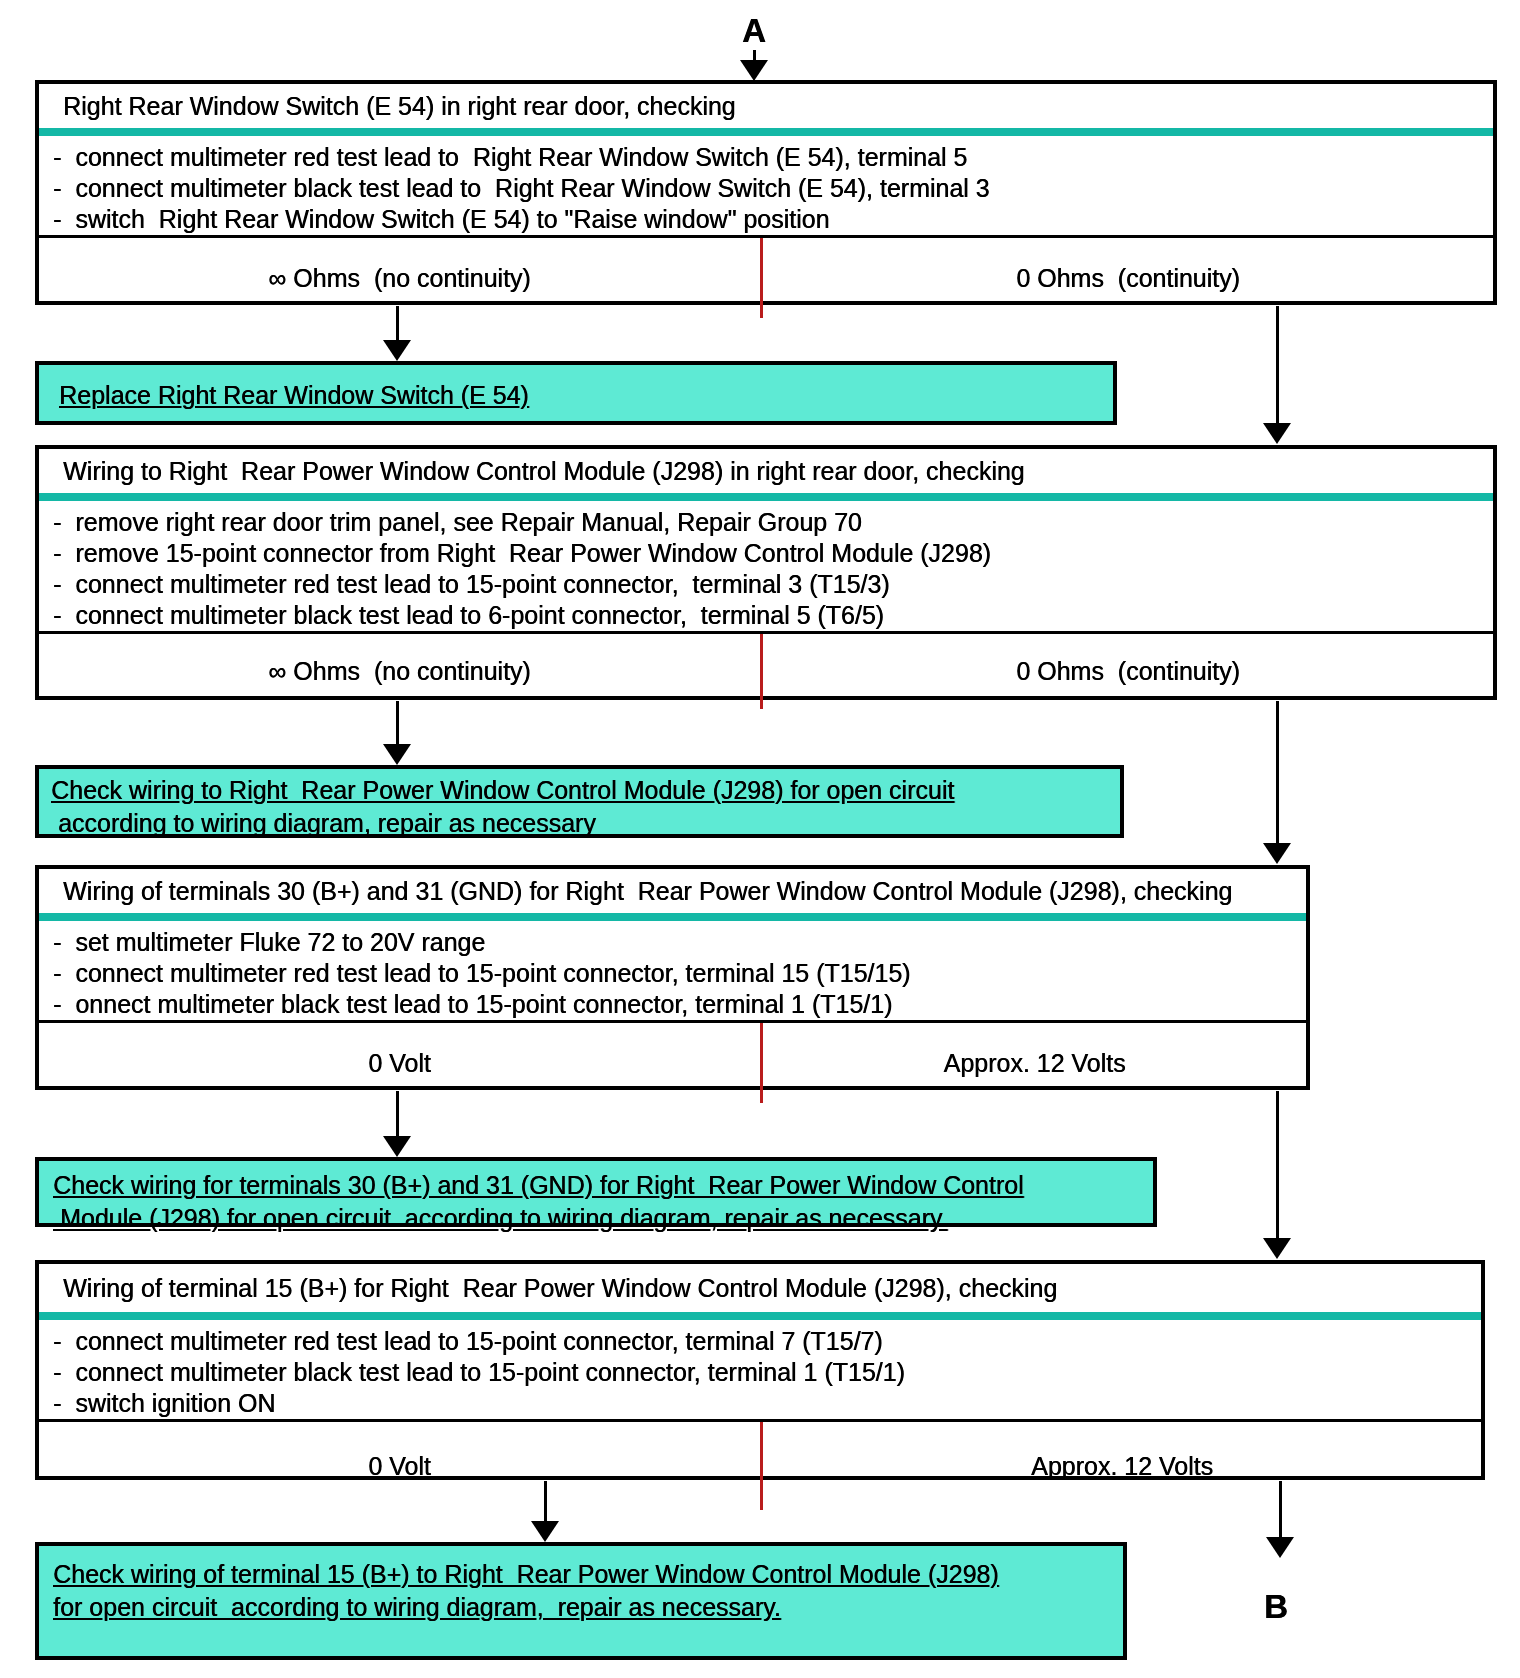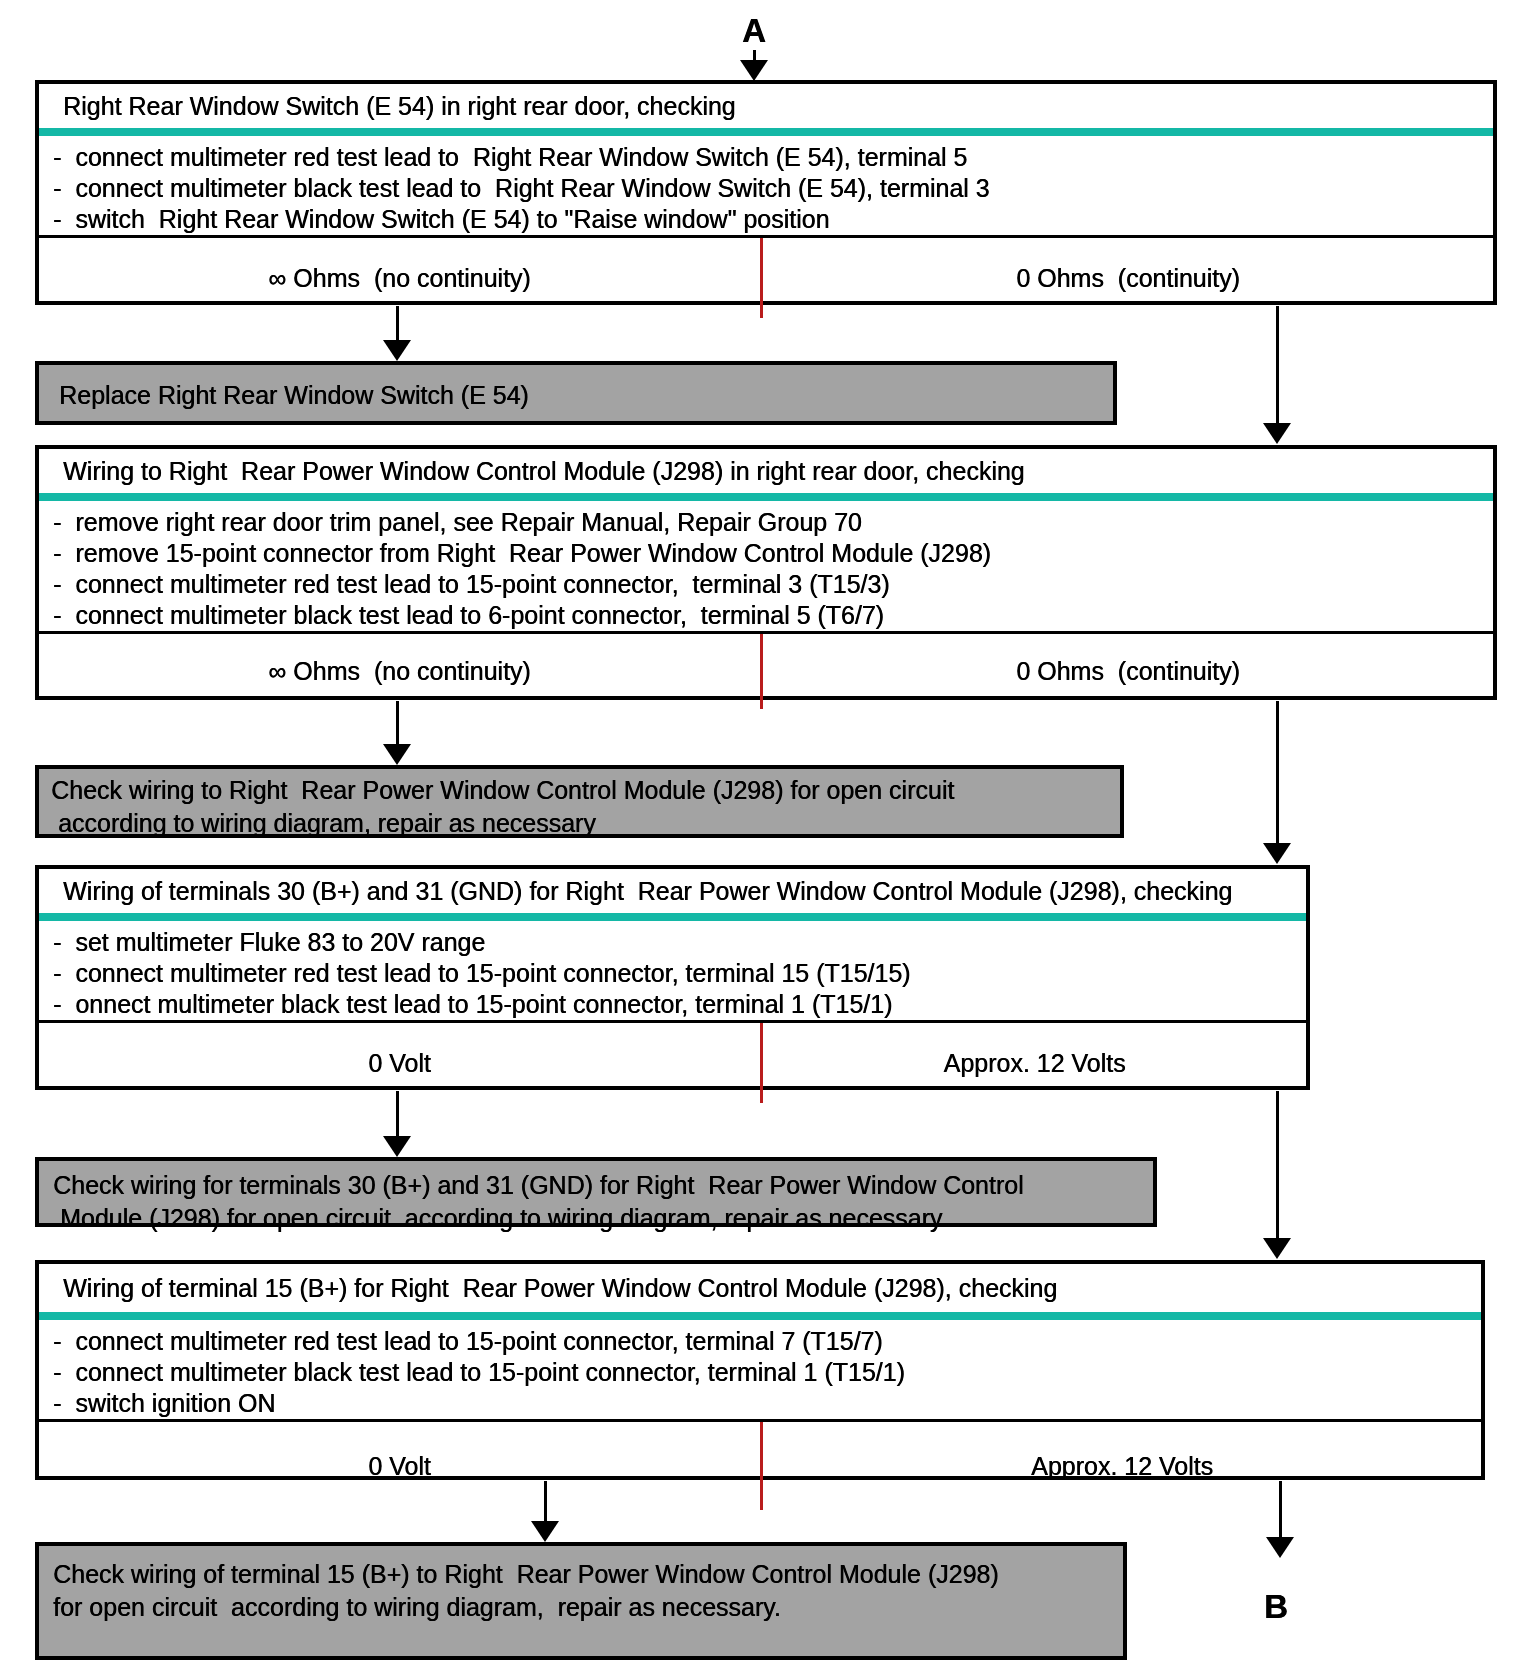--- a/index.html
+++ b/index.html
@@ -19,22 +19,22 @@
   }
   .tbox-steps{flex:1;padding:6px 6px 0 14px;font-size:25px;}
   .step{display:flex;white-space:pre;line-height:31px;}
   .step::before{content:"-  ";white-space:pre;}
   .tbox-outcomes{border-top:3px solid #000;display:flex;flex:none;}
   .outcome{display:flex;align-items:center;justify-content:center;font-size:25px;white-space:pre;}
   .outcome.left{border-right:3px solid #b91c1c;flex:none;}
   .outcome.right{flex:1;}
   
   .rbox{
-    position:absolute;border:4px solid #000;background:#a3a3a3;
-    box-sizing:border-box;font-size:25px;
+    position:absolute;border:4px solid #000;background:#5eead4;
+    box-sizing:border-box;font-size:25px;text-decoration:underline;
   }
   .rline{white-space:pre;line-height:33px;}
   
   .arrow-shaft{position:absolute;width:3px;background:#000;}
   .arrow-head{
     position:absolute;width:0;height:0;
     border-left:14px solid transparent;border-right:14px solid transparent;
     border-top:21px solid #000;
   }
   
@@ -74,21 +74,21 @@
 <div class="rbox ink" style="left:35px;top:361px;width:1082px;height:64px;padding:14px 6px 0 20px;">
   <div class="rline">Replace Right Rear Window Switch (E 54)</div>
 </div>
 
 <div class="tbox ink" style="left:35px;top:445px;width:1462px;height:255px;">
   <div class="tbox-title" style="height:44px;">Wiring to Right  Rear Power Window Control Module (J298) in right rear door, checking</div>
   <div class="tbox-steps">
     <div class="step">remove right rear door trim panel, see Repair Manual, Repair Group 70</div>
     <div class="step">remove 15-point connector from Right  Rear Power Window Control Module (J298)</div>
     <div class="step">connect multimeter red test lead to 15-point connector,  terminal 3 (T15/3)</div>
-    <div class="step">connect multimeter black test lead to 6-point connector,  terminal 5 (T6/7)</div>
+    <div class="step">connect multimeter black test lead to 6-point connector,  terminal 5 (T6/5)</div>
   </div>
   <div class="tbox-outcomes" style="height:75px;">
     <div class="outcome left" style="width:721px;">∞ Ohms  (no continuity)</div>
     <div class="outcome right">0 Ohms  (continuity)</div>
   </div>
 </div>
 
 <div>
   <div class="arrow-shaft" style="left:396px;top:701px;height:45px;"></div>
   <div class="arrow-head" style="left:383px;top:744px;"></div>
@@ -99,21 +99,21 @@
 </div>
 
 <div class="rbox ink" style="left:35px;top:765px;width:1089px;height:73px;padding:5px 6px 0 12px;">
   <div class="rline">Check wiring to Right  Rear Power Window Control Module (J298) for open circuit</div>
   <div class="rline"> according to wiring diagram, repair as necessary</div>
 </div>
 
 <div class="tbox ink" style="left:35px;top:865px;width:1275px;height:225px;">
   <div class="tbox-title" style="height:44px;">Wiring of terminals 30 (B+) and 31 (GND) for Right  Rear Power Window Control Module (J298), checking</div>
   <div class="tbox-steps">
-    <div class="step">set multimeter Fluke 83 to 20V range</div>
+    <div class="step">set multimeter Fluke 72 to 20V range</div>
     <div class="step">connect multimeter red test lead to 15-point connector, terminal 15 (T15/15)</div>
     <div class="step">onnect multimeter black test lead to 15-point connector, terminal 1 (T15/1)</div>
   </div>
   <div class="tbox-outcomes" style="height:80px;">
     <div class="outcome left" style="width:721px;">0 Volt</div>
     <div class="outcome right">Approx. 12 Volts</div>
   </div>
 </div>
 
 <div>

